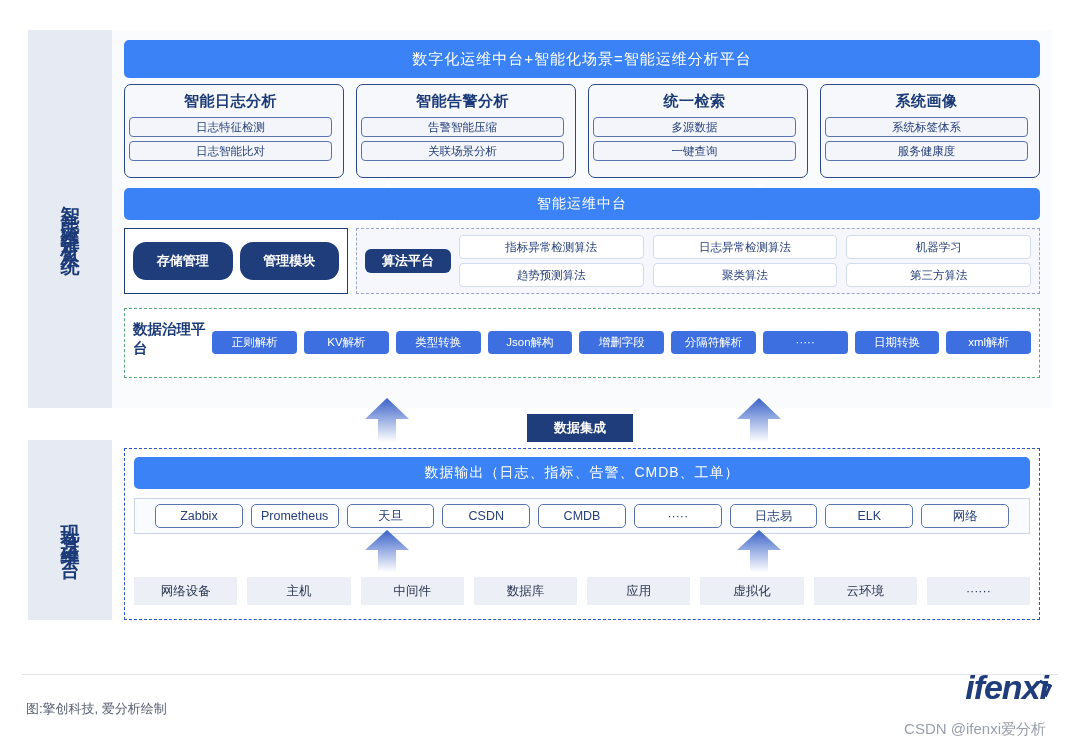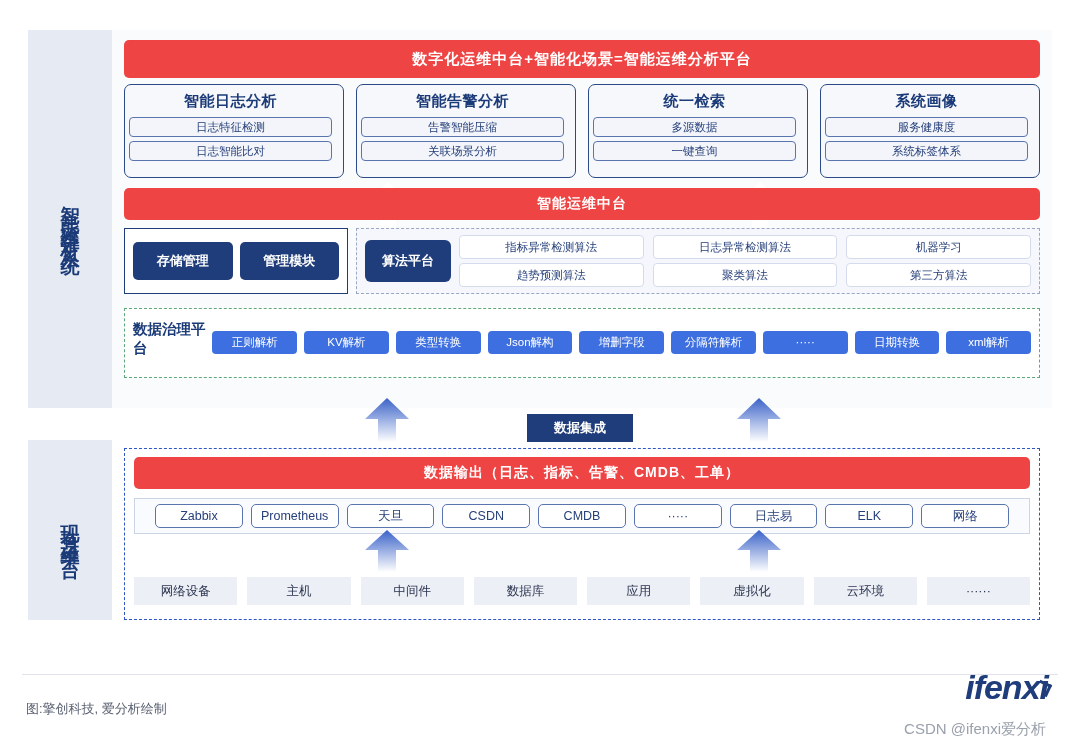--- a/index.html
+++ b/index.html
@@ -32,25 +32,25 @@
   }
 
   
   .upper-panel {
     position: absolute; left: 112px; top: 30px;
     width: 940px; height: 378px;
     background: #fafbfd;
   }
 
   .bar {
-    background: #ef4444;
+    background: #3b82f6;
     color: #ffffff;
     border-radius: 5px;
     display: flex; align-items: center; justify-content: center;
-    font-weight: 700;
+    font-weight: 400;
     letter-spacing: 1px;
   }
   .bar-title {
     position: absolute; left: 124px; top: 40px;
     width: 916px; height: 38px;
     font-size: 15px;
   }
 
   
   .cards {
@@ -100,33 +100,33 @@
     border: 1.6px solid #1f3d7a;
     background: #ffffff;
     display: flex; align-items: center; justify-content: center; gap: 7px;
     padding: 0 8px;
   }
   .navy-chip {
     flex: 1;
     height: 38px;
     background: #1f3d7a;
     color: #fff;
-    border-radius: 5px;
+    border-radius: 13px;
     display: flex; align-items: center; justify-content: center;
     font-size: 13px; font-weight: 600;
   }
   .algo-area {
     flex: 1;
     border: 1.4px dashed #9aa8c4;
     background: #f5f7fc;
     display: flex; align-items: center; gap: 8px;
     padding: 6px 8px;
   }
   .algo-label {
-    width: 86px; height: 42px;
+    width: 86px; height: 24px;
     background: #1f3d7a; color: #fff;
     border-radius: 6px;
     display: flex; align-items: center; justify-content: center;
     font-size: 13px; font-weight: 600;
     flex: none;
   }
   .algo-cols { flex: 1; display: flex; gap: 9px; height: 100%; }
   .algo-col { flex: 1; display: flex; flex-direction: column; gap: 4px; }
   .algo-cell {
     flex: 1;
@@ -267,22 +267,22 @@
       <div class="card-item">告警智能压缩</div>
       <div class="card-item">关联场景分析</div>
     </div>
     <div class="card">
       <div class="card-title">统一检索</div>
       <div class="card-item">多源数据</div>
       <div class="card-item">一键查询</div>
     </div>
     <div class="card">
       <div class="card-title">系统画像</div>
+      <div class="card-item">系统标签体系</div>
       <div class="card-item">服务健康度</div>
-      <div class="card-item">系统标签体系</div>
     </div>
   </div>
 
   <svg class="arrow" style="left:368px; top:182px;" width="40" height="46">
     <polygon points="20,0 39,19 28,19 28,46 12,46 12,19 1,19" fill="#ffffff"></polygon>
   </svg>
   <svg class="arrow" style="left:740px; top:182px;" width="40" height="46">
     <polygon points="20,0 39,19 28,19 28,46 12,46 12,19 1,19" fill="#ffffff"></polygon>
   </svg>
 

